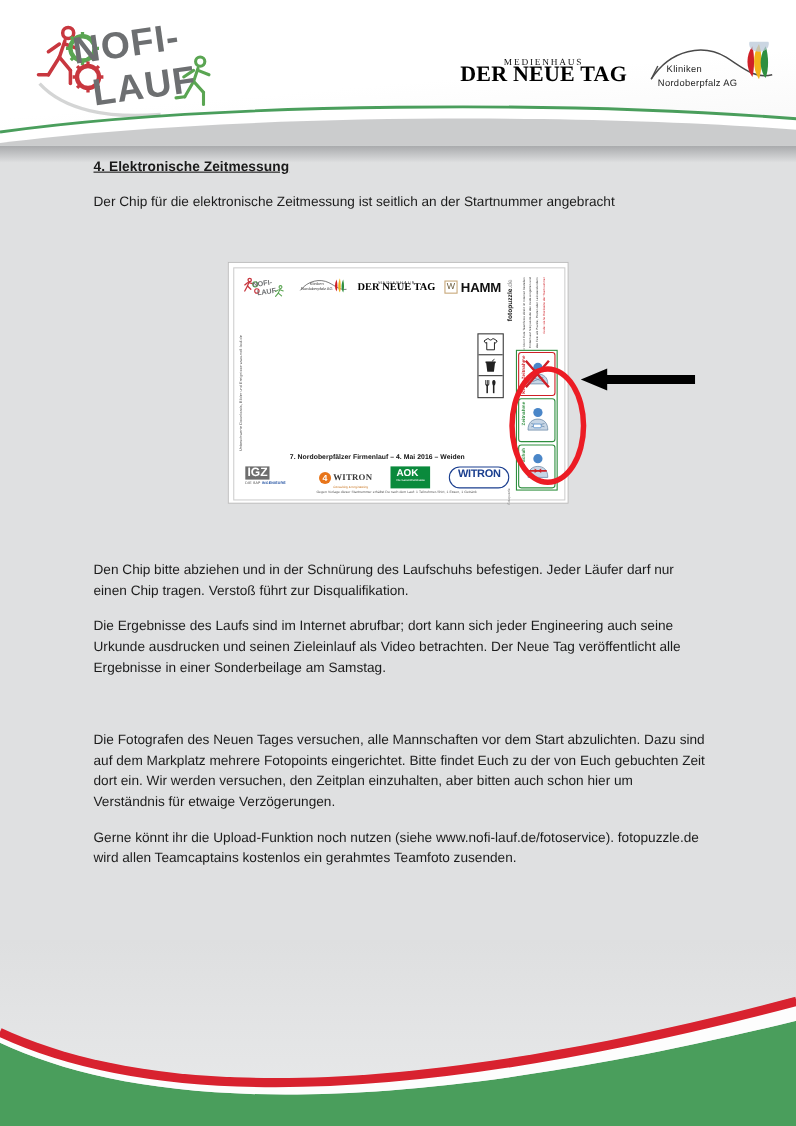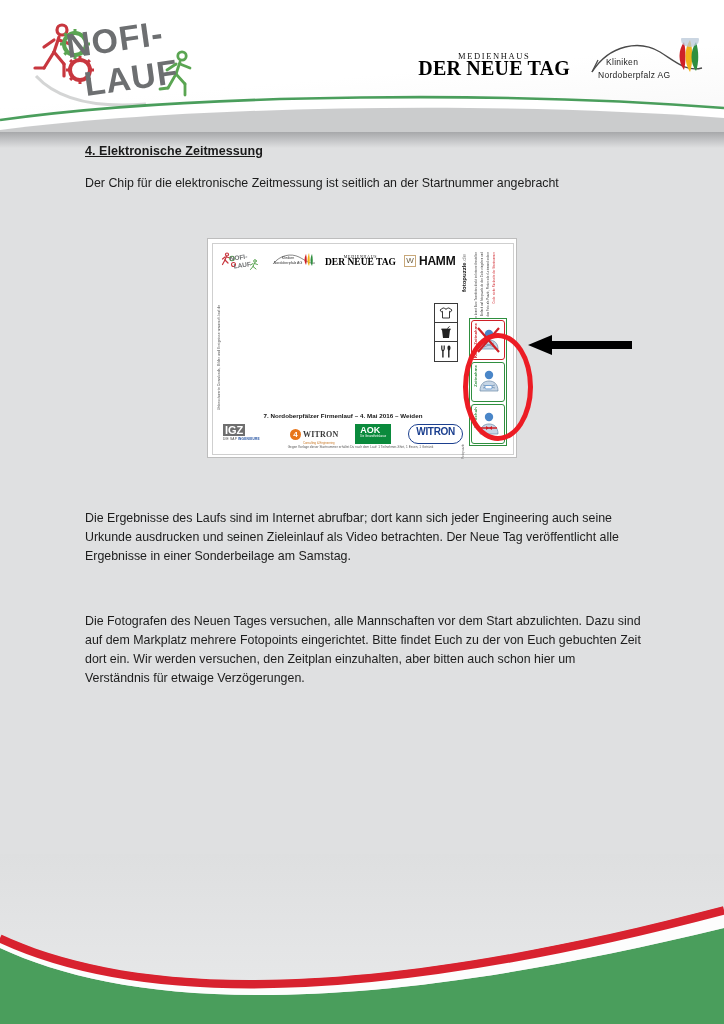--- a/index.html
+++ b/index.html
@@ -420,28 +420,30 @@
   <div id="body-shadow"></div>
 
   <div id="content">
 
     <h2 class="section-heading">4. Elektronische Zeitmessung</h2>
 
     <p class="para">Der Chip für die elektronische Zeitmessung ist seitlich an der Startnummer angebracht</p>
 
     <div style="height:300px"></div>
 
+    <p class="para tight">Den Chip bitte abziehen und in der Schnürung des Laufschuhs befestigen. Jeder Läufer darf nur einen Chip tragen. Verstoß führt zur Disqualifikation.</p>
 
     <p class="para">Die Ergebnisse des Laufs sind im Internet abrufbar; dort kann sich jeder Engineering auch seine Urkunde ausdrucken und seinen Zieleinlauf als Video betrachten. Der Neue Tag veröffentlicht alle Ergebnisse in einer Sonderbeilage am Samstag.</p>
 
     <div style="height:30px"></div>
 
 
     <p class="para tight">Die Fotografen des Neuen Tages versuchen, alle Mannschaften vor dem Start abzulichten. Dazu sind auf dem Markplatz mehrere Fotopoints eingerichtet. Bitte findet Euch zu der von Euch gebuchten Zeit dort ein. Wir werden versuchen, den Zeitplan einzuhalten, aber bitten auch schon hier um Verständnis für etwaige Verzögerungen.</p>
 
+    <p class="para">Gerne könnt ihr die Upload-Funktion noch nutzen (siehe www.nofi-lauf.de/fotoservice). fotopuzzle.de wird allen Teamcaptains kostenlos ein gerahmtes Teamfoto zusenden.</p>
   </div>
 </div>
 
 <div id="bib-figure">
   <div id="bib-card">
 
     <div id="bib-top-row">
 
       <svg class="bib-mini-nofi" viewBox="0 0 84 40">
         <g stroke="#c8373f" stroke-width="2.4" fill="none" stroke-linecap="round">

